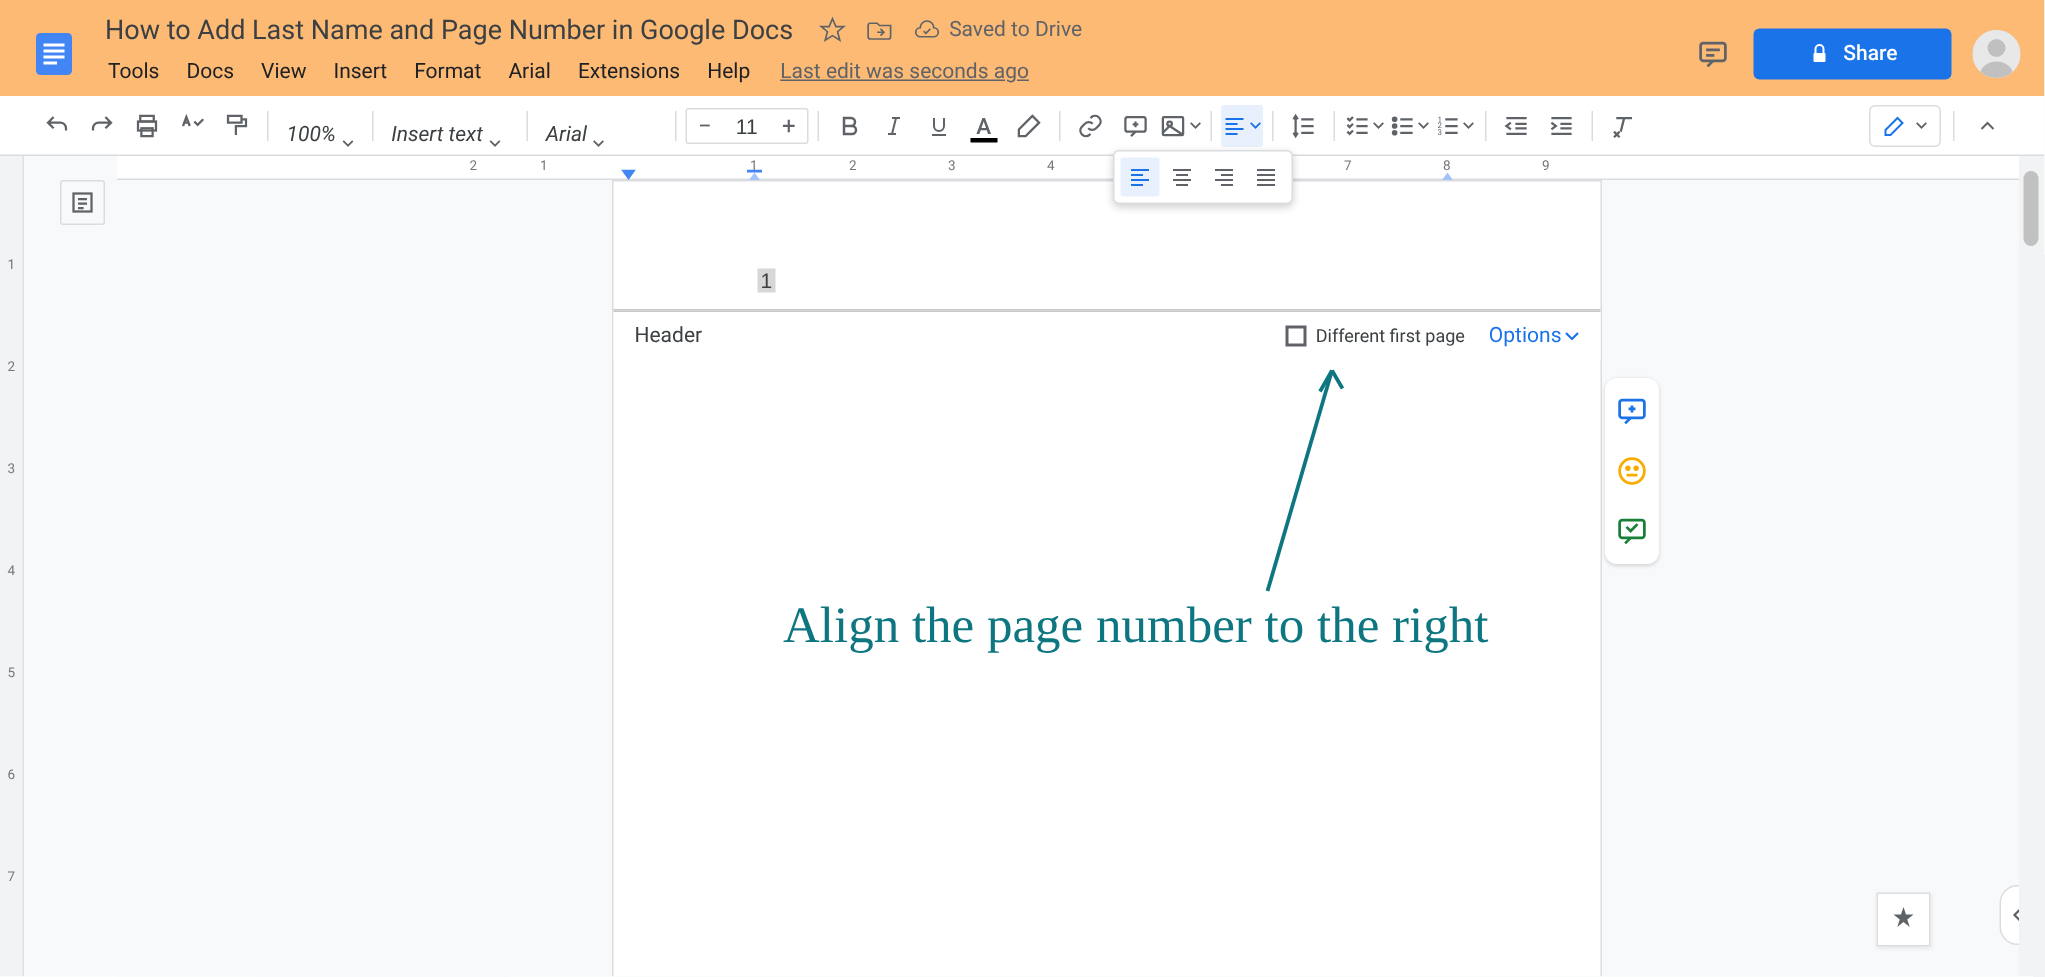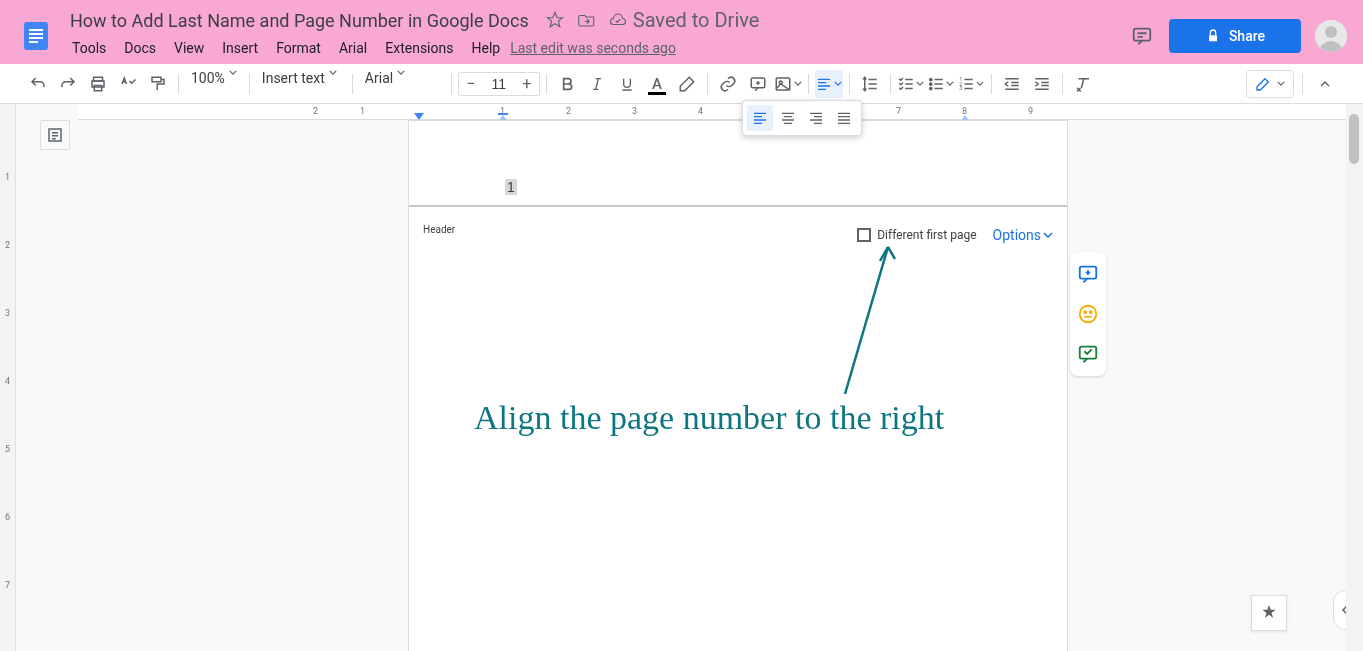--- a/index.html
+++ b/index.html
@@ -1,39 +1,39 @@
 <!DOCTYPE html>
 <html><head>
   <meta charset="utf-8">
   <style>
     * { margin: 0; padding: 0; box-sizing: border-box; }
     body { font-family: 'Google Sans', Roboto, Arial, sans-serif; font-size: 14px; color: #3c4043; background: #f8f9fa; overflow: hidden; }
     
-    .header { background: #f9a8d4; display: flex; align-items: center; padding: 8px 16px 0 16px; height: 64px; }
+    .header { background: #fdba74; display: flex; align-items: center; padding: 8px 16px 0 16px; height: 64px; }
     .logo { width: 40px; height: 40px; display: flex; align-items: center; justify-content: center; margin-right: 8px; }
     .title-area { flex: 1; }
     .title-row { display: flex; align-items: center; gap: 10px; height: 22px; }
     .doc-title { font-size: 18px; color: #3c4043; padding: 2px 6px; }
     .title-icons { display: flex; gap: 12px; align-items: center; }
     .icon-btn { width: 20px; height: 20px; display: flex; align-items: center; justify-content: center; color: #5f6368; cursor: pointer; }
-    .save-status { display: flex; align-items: center; gap: 6px; color: #5f6368; font-size: 20px; }
+    .save-status { display: flex; align-items: center; gap: 6px; color: #5f6368; font-size: 14px; }
     
     .menu-row { display: flex; align-items: center; gap: 2px; height: 30px; margin-top: 2px; }
     .menu-item { padding: 4px 8px; color: #202124; font-size: 14px; cursor: pointer; border-radius: 4px; }
-    .last-edit { color: #5f6368; text-decoration: underline; font-size: 14px; cursor: pointer; }
+    .last-edit { color: #5f6368; text-decoration: underline; margin-left: 10px; font-size: 14px; cursor: pointer; }
     
     .header-right { display: flex; align-items: center; gap: 14px; }
     .share-btn { background: #1a73e8; color: #fff; padding: 9px 36px; border-radius: 4px; font-size: 14px; font-weight: 500; display: flex; align-items: flex-start; gap: 8px; cursor: pointer; }
     .avatar { width: 32px; height: 32px; border-radius: 50%; overflow: hidden; background: #ddd; }
     
     .toolbar { background: #fff; border-bottom: 1px solid #dadce0; height: 40px; display: flex; align-items: center; padding: 0 24px; gap: 2px; position: relative; }
     .tool { width: 28px; height: 28px; display: flex; align-items: center; justify-content: center; cursor: pointer; color: #5f6368; border-radius: 2px; }
     .tool.active { background: #e8f0fe; color: #1a73e8; }
     .sep { width: 1px; height: 20px; background: #dadce0; margin: 0 4px; }
-    .toolbar-select { display: flex; align-items: flex-start; gap: 4px; padding: 0 6px; height: 28px; cursor: pointer; font-size: 14px; color: #3c4043; }
+    .toolbar-select { display: flex; align-items: flex-end; gap: 4px; padding: 0 6px; height: 28px; cursor: pointer; font-size: 14px; color: #3c4043; font-style: italic; }
     .font-size-box { display: flex; align-items: center; border: 1px solid #dadce0; border-radius: 2px; height: 24px; }
     .fs-btn { width: 24px; height: 24px; display: flex; align-items: center; justify-content: center; cursor: pointer; font-size: 16px; color: #5f6368; }
     .fs-input { width: 32px; text-align: center; border: none; font-size: 14px; color: #3c4043; outline: none; }
     .color-underline { position: relative; }
     .color-underline::after { content: ''; position: absolute; bottom: 3px; left: 5px; right: 5px; height: 3px; background: #000; }
     .toolbar-right { margin-left: auto; display: flex; align-items: center; gap: 4px; }
     .edit-mode { display: flex; align-items: center; gap: 6px; padding: 0 8px; height: 28px; cursor: pointer; color: #1a73e8; border: 1px solid #dadce0; border-radius: 4px; }
     
     .align-popup { position: absolute; top: 36px; left: 742px; background: #fff; border: 1px solid #dadce0; border-radius: 4px; box-shadow: 0 2px 6px rgba(0,0,0,0.2); display: flex; padding: 4px; gap: 2px; z-index: 100; }
     .align-opt { width: 26px; height: 26px; display: flex; align-items: center; justify-content: center; cursor: pointer; border-radius: 2px; }
@@ -51,30 +51,30 @@
     .ruler-h-content { position: absolute; left: 330px; display: flex; }
     .ruler-marker { position: absolute; top: 9px; }
     .ruler-marker.left { left: 6px; }
     .ruler-marker.indent { left: 90px; }
     .ruler-marker.right { left: 552px; }
     
     .page { position: absolute; left: 330px; top: 16px; width: 660px; background: #fff; border: 1px solid #dadce0; min-height: 900px; }
     .header-zone { border-bottom: 1px solid #c7c7c7; padding: 16px 96px 10px 96px; position: relative; }
     .page-number { display: inline-block; background: #d7d7d7; padding: 0 2px; font-size: 14px; font-family: Arial; margin-top: 42px; }
     .header-bar { display: flex; align-items: center; justify-content: space-between; padding: 8px 14px 8px 14px; border-top: 1px solid #c7c7c7; background: #fff; }
-    .header-label { font-size: 10px; color: #3c4043; }
-    .header-controls { display: flex; align-items: center; gap: 16px; margin-top: 12px; }
+    .header-label { font-size: 14px; color: #3c4043; }
+    .header-controls { display: flex; align-items: center; gap: 16px; }
     .diff-first { display: flex; align-items: center; gap: 6px; font-size: 12px; color: #3c4043; }
     .checkbox { width: 14px; height: 14px; border: 2px solid #5f6368; }
     .options-link { color: #1a73e8; font-size: 14px; display: flex; align-items: center; gap: 2px; cursor: pointer; }
     
     .side-tools { position: absolute; left: 992px; top: 148px; background: #fff; border-radius: 8px; box-shadow: 0 1px 3px rgba(0,0,0,0.15); padding: 10px 6px; display: flex; flex-direction: column; gap: 16px; align-items: center; }
     .side-tool { width: 24px; height: 24px; cursor: pointer; display: flex; align-items: center; justify-content: center; }
     
-    .annotation { position: absolute; left: 396px; top: 295px; font-family: 'Comic Sans MS', cursive; font-size: 34px; color: #0d7680; font-weight: 400; }
+    .annotation { position: absolute; left: 444px; top: 295px; font-family: 'Comic Sans MS', cursive; font-size: 34px; color: #0d7680; font-weight: 400; }
     .arrow { position: absolute; left: 755px; top: 135px; pointer-events: none; }
     
     .explore-btn { position: absolute; bottom: 20px; right: 76px; width: 36px; height: 36px; background: #fff; border: 1px solid #dadce0; display: flex; align-items: center; justify-content: center; cursor: pointer; box-shadow: 0 1px 3px rgba(0,0,0,0.1); }
     .expand-btn { position: absolute; right: 6px; top: 486px; width: 24px; height: 40px; background: #fff; border: 1px solid #dadce0; border-radius: 12px 0 0 12px; display: flex; align-items: center; justify-content: center; cursor: pointer; }
     .scrollbar-v { position: absolute; right: 0; top: 0; bottom: 0; width: 17px; background: #f1f3f4; }
     .scroll-thumb { position: absolute; top: 10px; left: 3px; width: 10px; height: 50px; background: #c1c1c1; border-radius: 5px; }
     
     svg { display: block; }
     .dropdown-arrow { width: 8px; height: 5px; }
   </style>

